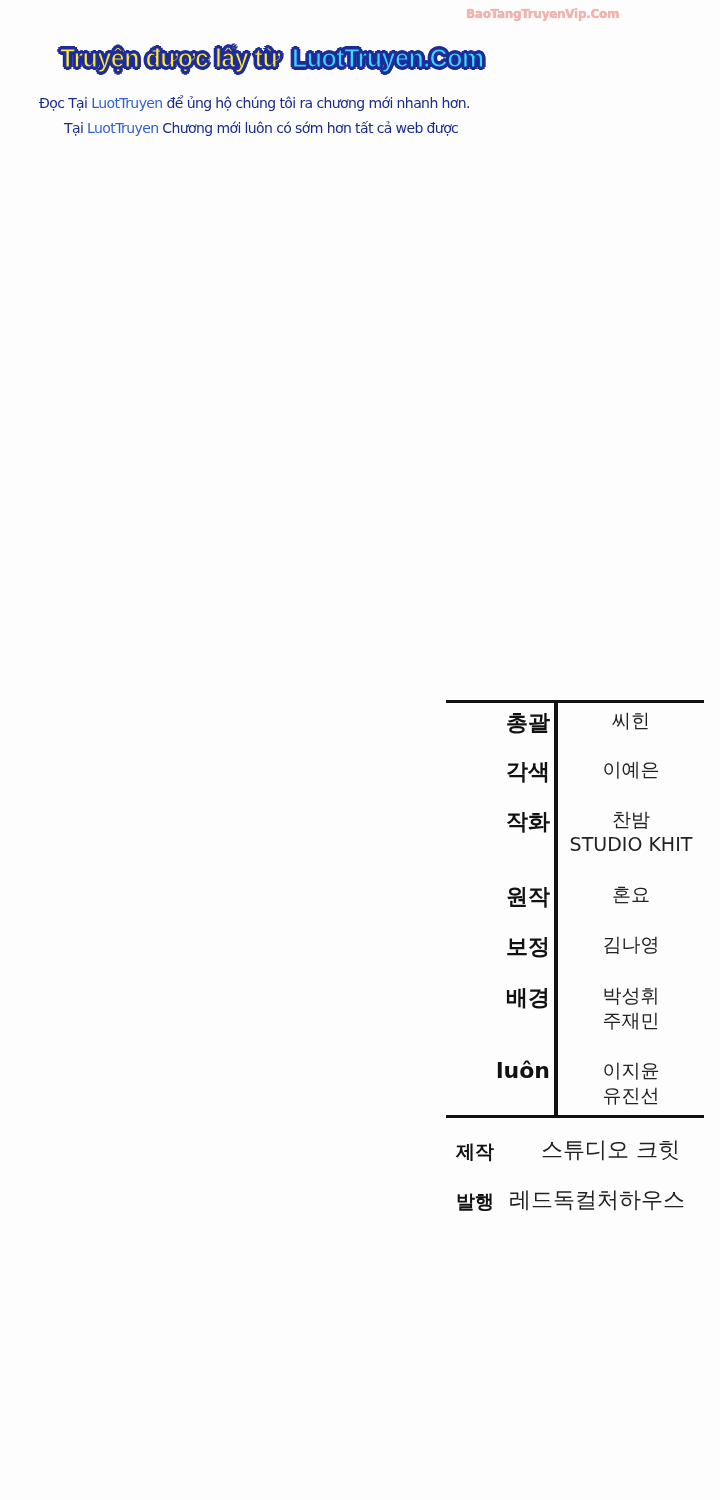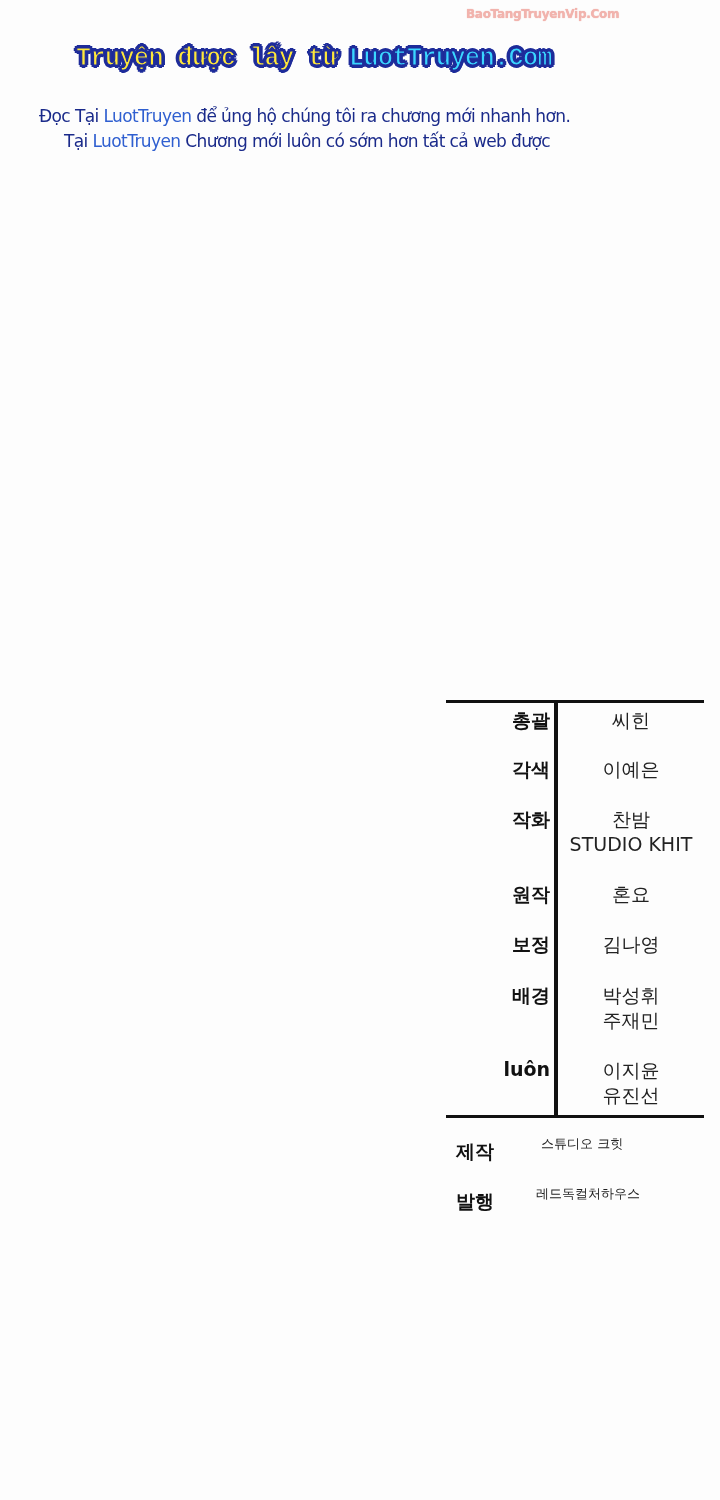--- a/index.html
+++ b/index.html
@@ -21,23 +21,23 @@
       font-family: "DejaVu Sans", sans-serif;
       font-weight: bold;
       font-size: 12px;
       color: #f2b3ad;
       letter-spacing: -0.3px;
       text-shadow: 0 0 1px #e8a29b;
     }
     .promo-title {
       position: absolute;
       top: 44px;
-      left: 76px;
-      white-space: nowrap;
-      font-family: Liberation Mono, monospace;
+      left: 60px;
+      white-space: nowrap;
+      font-family: Liberation Sans, sans-serif;
       font-weight: bold;
       font-size: 25px;
       letter-spacing: -0.5px;
     }
     .promo-title .yellow {
       color: #ffe83a;
       -webkit-text-stroke: 1.2px #1e2c9a;
       text-shadow:
         2px 2px 0 #1e2c9a, -2px 2px 0 #1e2c9a, 2px -2px 0 #1e2c9a, -2px -2px 0 #1e2c9a,
         3px 0 0 #1e2c9a, -3px 0 0 #1e2c9a, 0 3px 0 #1e2c9a, 0 -3px 0 #1e2c9a;
@@ -47,24 +47,23 @@
       margin-left: 12px;
       -webkit-text-stroke: 1.2px #1e2c9a;
       text-shadow:
         2px 2px 0 #1e2c9a, -2px 2px 0 #1e2c9a, 2px -2px 0 #1e2c9a, -2px -2px 0 #1e2c9a,
         3px 0 0 #1e2c9a, -3px 0 0 #1e2c9a, 0 3px 0 #1e2c9a, 0 -3px 0 #1e2c9a;
     }
     .promo-line {
       position: absolute;
       white-space: nowrap;
       font-family: "DejaVu Sans", sans-serif;
-      font-size: 17px;
+      font-size: 14px;
       letter-spacing: -0.6px;
       color: #1a2a8a;
-      margin-top: 11px;
     }
     .promo-line .link {
       color: #2f5fd0;
     }
     .promo-line.l1 { top: 95px; left: 39px; }
     .promo-line.l2 { top: 120px; left: 64px; }
 
     
     .credits {
       position: absolute;
@@ -93,21 +92,21 @@
       position: absolute;
       left: 0;
       width: 258px;
     }
     .credit-role {
       position: absolute;
       right: 154px;
       top: 0;
       font-family: "DejaVu Sans", sans-serif;
       font-weight: bold;
-      font-size: 19px;
+      font-size: 22px;
       color: #111;
       white-space: nowrap;
       text-align: center;
     }
     .credit-names {
       position: absolute;
       left: 112px;
       width: 146px;
       top: 0;
       text-align: center;
@@ -130,21 +129,21 @@
       font-family: "DejaVu Sans", sans-serif;
       font-weight: bold;
       font-size: 19px;
       color: #111;
       white-space: nowrap;
     }
     .footer-value {
       position: absolute;
       top: 0;
       font-family: "DejaVu Sans", sans-serif;
-      font-size: 13px;
+      font-size: 22px;
       color: #222;
       white-space: nowrap;
       text-align: center;
     }
   </style>
 </head>
 <body>
 
 <div class="watermark">BaoTangTruyenVip.Com</div>
 
@@ -217,15 +216,15 @@
     </div>
   </div>
 
   <div class="footer-row" style="top:435px;">
     <div class="footer-role">제작</div>
     <div class="footer-value" style="left:95px;">스튜디오 크힛</div>
   </div>
 
   <div class="footer-row" style="top:485px;">
     <div class="footer-role">발행</div>
-    <div class="footer-value" style="left:63px;margin-left:27px;">레드독컬처하우스</div>
+    <div class="footer-value" style="left:63px;">레드독컬처하우스</div>
   </div>
 </div>
 
 </body></html>

